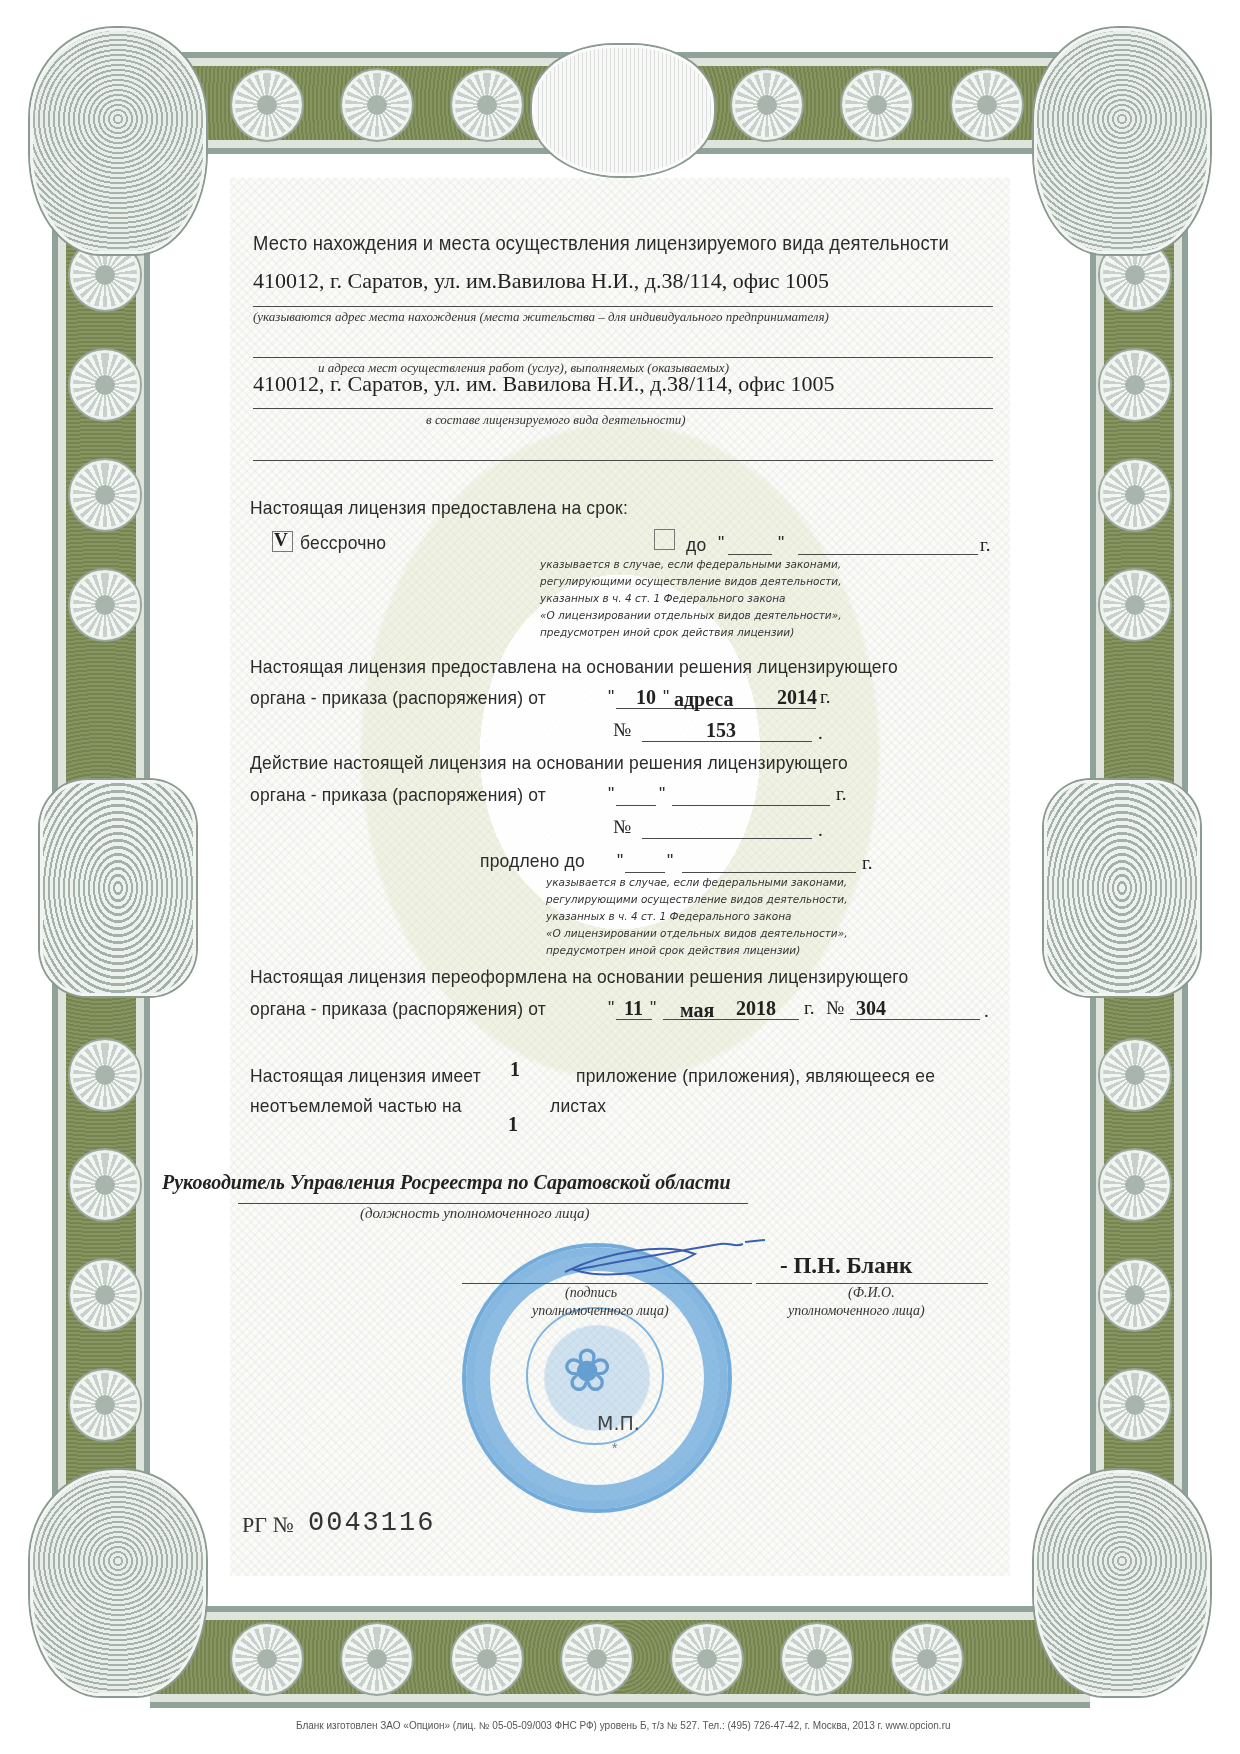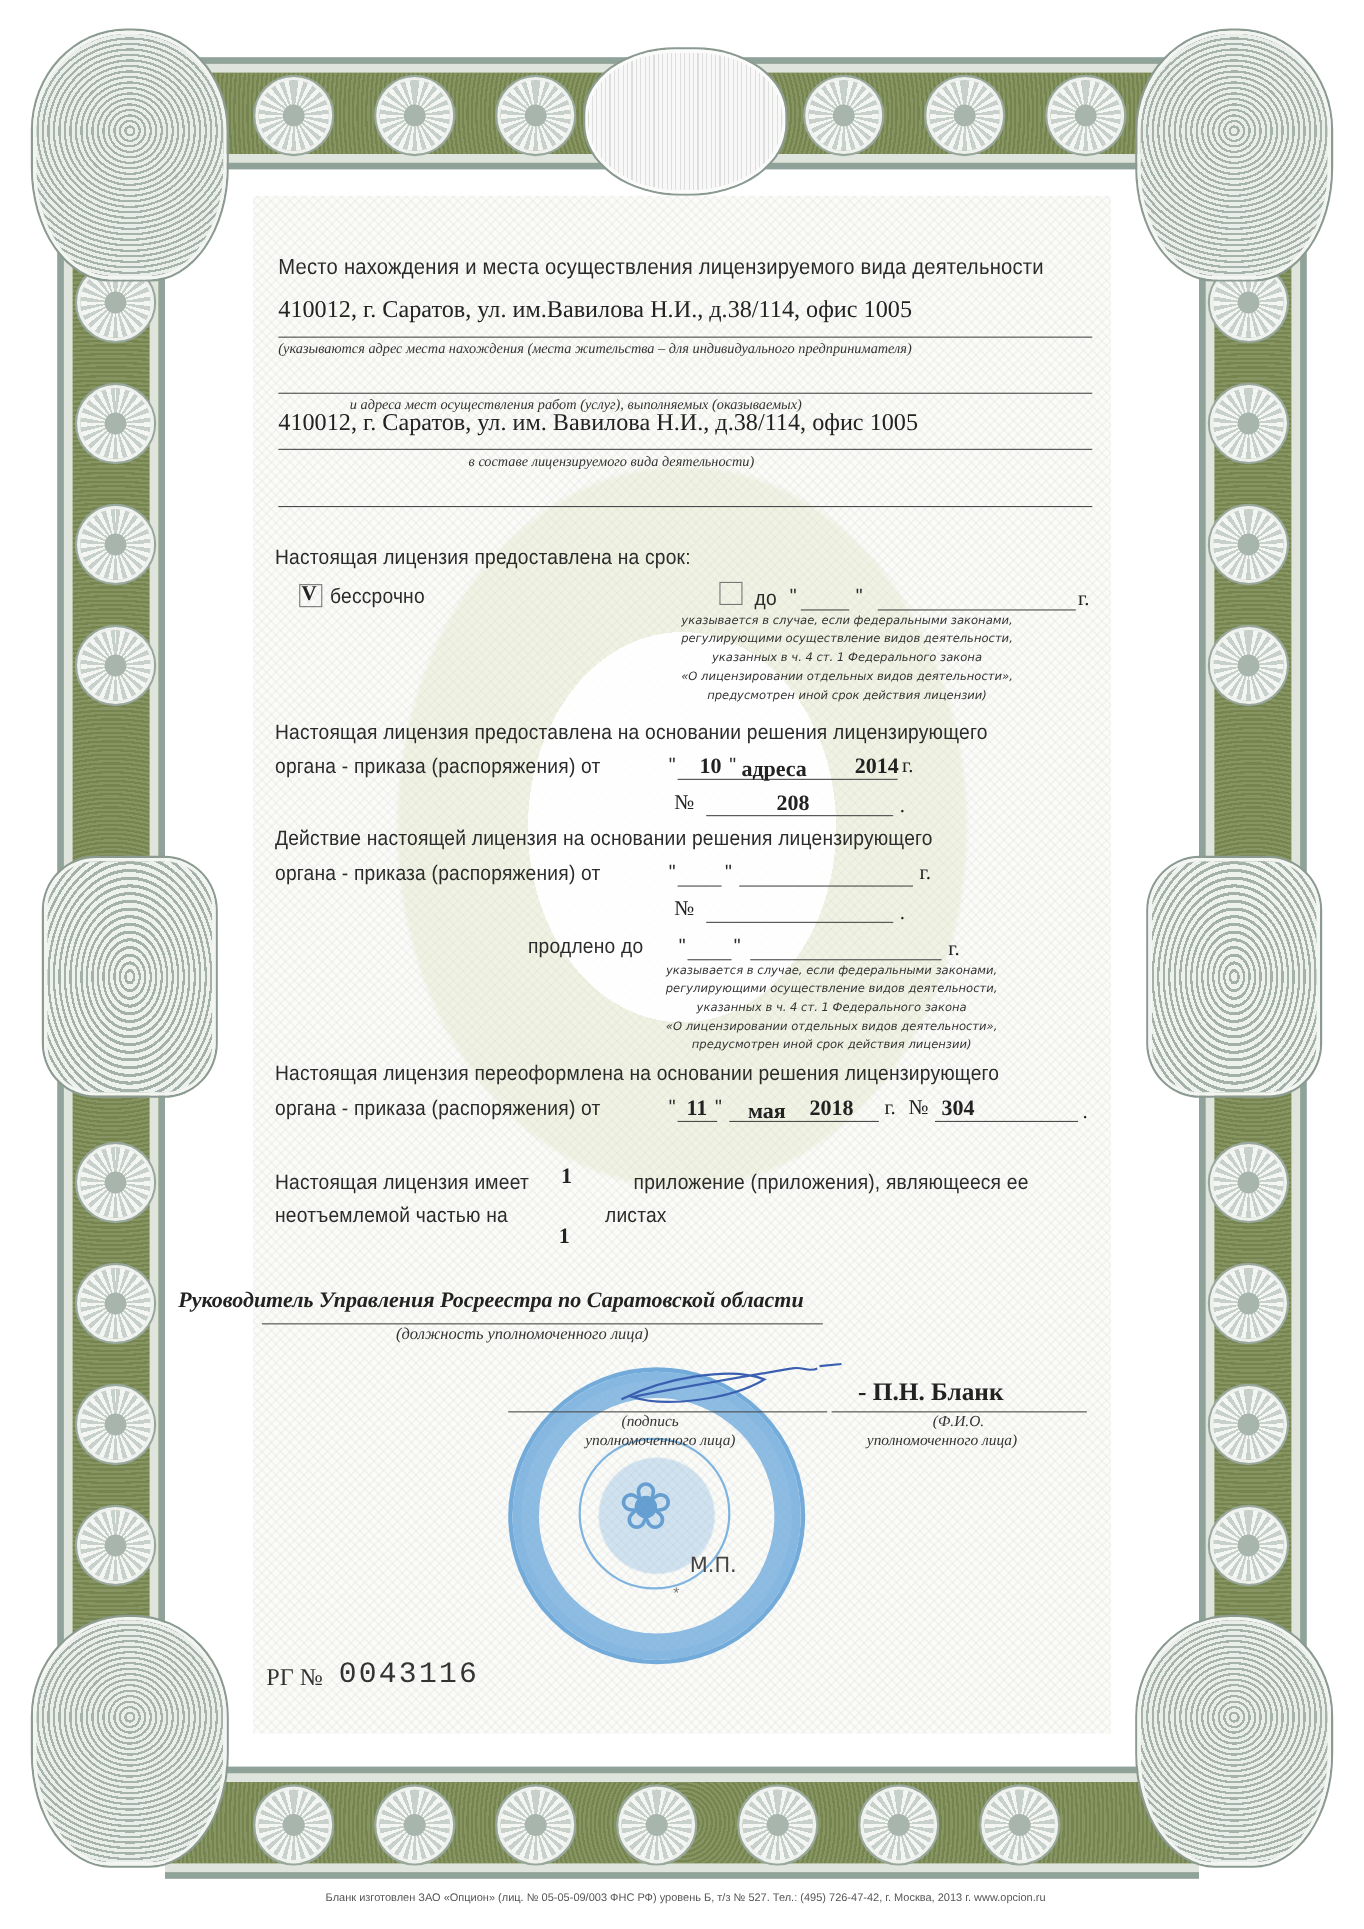--- a/index.html
+++ b/index.html
@@ -46,21 +46,21 @@
       #fbfbf8; }
   .watermark { position:absolute; left:290px; top:410px; width:660px; height:760px;
     border-radius:46%;
     background: radial-gradient(ellipse at 50% 45%, rgba(255,255,255,0.9) 0 30%, rgba(220,225,190,0.35) 30% 55%, transparent 56%); }
 
   .t { position:absolute; white-space:nowrap; }
   .label { font-family:"Liberation Sans", sans-serif; font-size:19px; color:#2b2b2b; letter-spacing:0.2px; transform:scaleX(0.92); transform-origin:left; }
   .fill { font-family:"Liberation Serif", serif; font-size:22px; color:#222; }
   .fill-b { font-family:"Liberation Serif", serif; font-size:20px; font-weight:bold; color:#222; }
   .hint { font-family:"Liberation Serif", serif; font-style:italic; font-size:13px; color:#333; }
-  .note { font-family:"DejaVu Sans", sans-serif; font-style:italic; font-size:10.5px; color:#333; text-align:center; line-height:17px; }
+  .note { font-family:"DejaVu Sans", sans-serif; font-style:italic; font-size:10.5px; color:#333; text-align:left; line-height:17px; }
   .line { position:absolute; height:1px; background:#4a4a4a; }
 
   .checkbox { position:absolute; width:19px; height:19px; border:1px solid #777; background:transparent; }
 
   
   .stamp { position:absolute; left:462px; top:1243px; width:262px; height:262px; border-radius:50%;
     border:4px solid #5c9fd6; box-shadow: inset 0 0 0 8px rgba(92,159,214,0.25), inset 0 0 0 22px rgba(255,255,255,0), inset 0 0 0 24px #7bb2e0;
     background: radial-gradient(circle, rgba(110,170,220,0.35) 0 28%, rgba(255,255,255,0) 29% 100%);
     opacity:0.85; }
   .stamp-inner { position:absolute; left:60px; top:60px; width:134px; height:134px; border-radius:50%; border:2px solid #6aa8dc; }
@@ -160,21 +160,21 @@
 <div class="t label" style="left:250px;top:687px;">органа - приказа (распоряжения) от</div>
 <div class="t label" style="left:608px;top:686px;">"</div>
 <div class="line" style="left:616px;top:708px;width:200px;"></div>
 <div class="t fill-b" style="left:636px;top:686px;">10</div>
 <div class="t label" style="left:663px;top:686px;">"</div>
 <div class="t fill-b" style="left:674px;top:688px;">адреса</div>
 <div class="t fill-b" style="left:766px;top:686px;margin-left:11px;">2014</div>
 <div class="t fill" style="left:820px;top:686px;font-size:19px;">г.</div>
 <div class="t fill" style="left:613px;top:719px;font-size:19px;">№</div>
 <div class="line" style="left:642px;top:741px;width:170px;"></div>
-<div class="t fill-b" style="left:706px;top:719px;">208</div>
+<div class="t fill-b" style="left:706px;top:719px;">153</div>
 <div class="t fill" style="left:818px;top:722px;font-size:19px;">.</div>
 
 <div class="t label" style="left:250px;top:752px;">Действие настоящей лицензия на основании решения лицензирующего</div>
 <div class="t label" style="left:250px;top:784px;">органа - приказа (распоряжения) от</div>
 <div class="t label" style="left:608px;top:783px;">"</div>
 <div class="line" style="left:616px;top:805px;width:40px;"></div>
 <div class="t label" style="left:659px;top:783px;">"</div>
 <div class="line" style="left:672px;top:805px;width:158px;"></div>
 <div class="t fill" style="left:836px;top:783px;font-size:19px;">г.</div>
 <div class="t fill" style="left:613px;top:816px;font-size:19px;">№</div>
@@ -231,19 +231,19 @@
 
 <div class="line" style="left:462px;top:1283px;width:290px;"></div>
 <div class="t hint" style="left:565px;top:1285px;font-size:14px;">(подпись</div>
 <div class="t hint" style="left:532px;top:1303px;font-size:14px;">уполномоченного   лица)</div>
 
 <div class="t fill-b" style="left:780px;top:1253px;font-size:23px;">- П.Н. Бланк</div>
 <div class="line" style="left:756px;top:1283px;width:232px;"></div>
 <div class="t hint" style="left:848px;top:1285px;font-size:14px;">(Ф.И.О.</div>
 <div class="t hint" style="left:788px;top:1303px;font-size:14px;">уполномоченного   лица)</div>
 
-<div class="t" style="left:597px;top:1412px;font-size:19px;color:#444;font-family:'DejaVu Sans',sans-serif;margin-left:30px;">М.П.</div>
+<div class="t" style="left:597px;top:1412px;font-size:19px;color:#444;font-family:'DejaVu Sans',sans-serif;">М.П.</div>
 <div class="t" style="left:612px;top:1440px;font-size:14px;color:#777;">*</div>
 
 <div class="t" style="left:242px;top:1512px;font-family:'Liberation Serif',serif;font-size:22px;color:#333;">РГ №</div>
 <div class="t" style="left:308px;top:1508px;font-family:'Liberation Mono',monospace;font-size:27px;color:#333;letter-spacing:2px;">0043116</div>
 
 <div class="t" style="left:296px;top:1720px;font-family:'Liberation Sans',sans-serif;font-size:10px;color:#555;">Бланк изготовлен ЗАО «Опцион» (лиц. № 05-05-09/003 ФНС РФ) уровень Б, т/з № 527.  Тел.: (495) 726-47-42, г. Москва, 2013 г. www.opcion.ru</div>
 
 </body></html>

